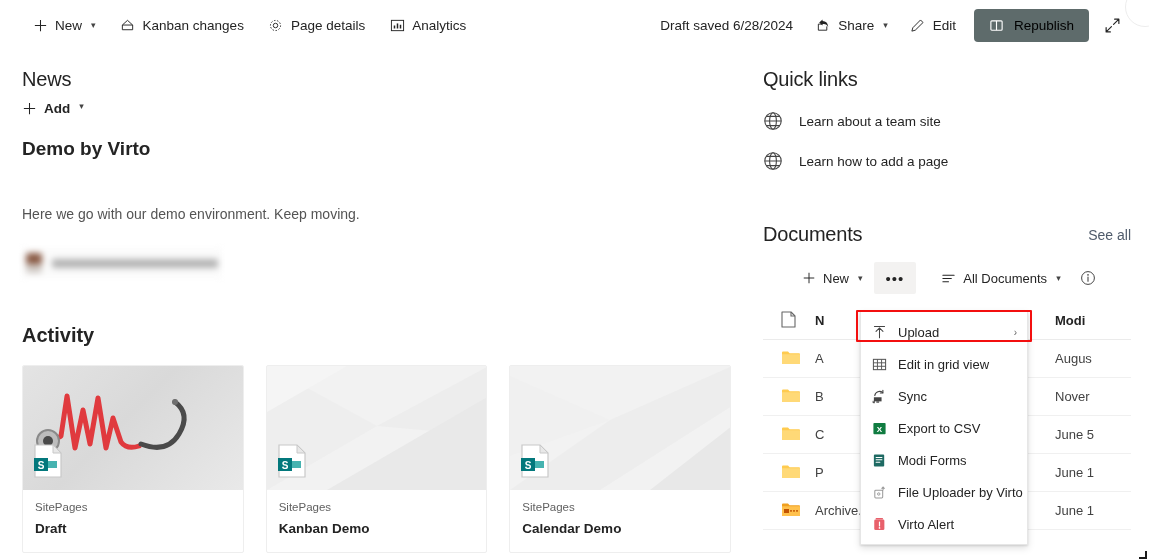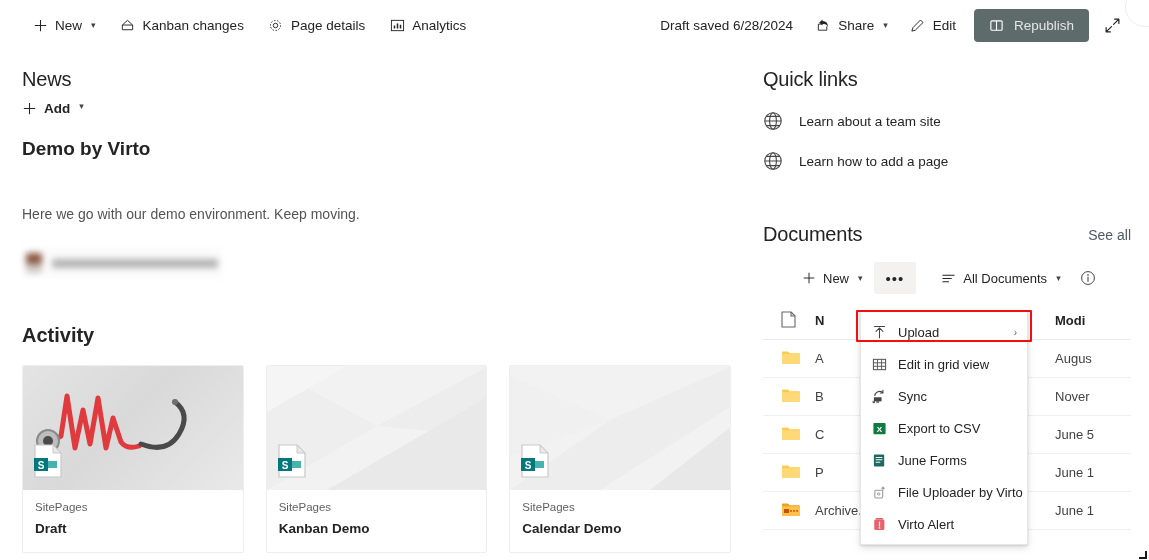--- a/index.html
+++ b/index.html
@@ -24,21 +24,21 @@
     display: flex; align-items: center; gap: 7px;
     height: 34px; padding: 0 10px;
     font-size: 13.5px; color: #242424;
     border-radius: 4px; cursor: pointer; white-space: nowrap;
   }
   .chev { font-size: 9px; color: #444; margin-left: 2px; }
   .draft-text { font-size: 13.5px; color: #242424; padding: 0 10px; white-space: nowrap; }
   .republish-btn {
     display: flex; align-items: center; gap: 9px;
     height: 33px; padding: 0 15px;
-    background: #5e6b6b; color: #e5e5e5;
+    background: #5e6b6b; color: #000000;
     font-size: 13.5px; border-radius: 4px; cursor: pointer;
     margin-left: 6px;
   }
   .expand-btn { display:flex; align-items:center; justify-content:center; width:30px; height:30px; cursor:pointer; margin-left: 6px;}
   .corner-circle {
     position: absolute; top: -13px; right: -16px;
     width: 40px; height: 40px; border-radius: 50%;
     background: #fff; border: 1px solid #ededed;
   }
 
@@ -484,21 +484,21 @@
       <span class="mi-label">Export to CSV</span>
     </div>
 
     <div class="mi">
       <span class="mi-icon">
         <svg width="15" height="15" viewBox="0 0 16 16">
             <rect x="2" y="1.6" width="11" height="12.8" rx="1" fill="#1e6a63"></rect>
             <path d="M4.4 4.8h6.2M4.4 7.3h6.2M4.4 9.8h4" stroke="#fff" stroke-width="1.1" stroke-linecap="round"></path>
           </svg>
       </span>
-      <span class="mi-label">June Forms</span>
+      <span class="mi-label">Modi Forms</span>
     </div>
 
     <div class="mi">
       <span class="mi-icon">
         <svg width="15" height="15" viewBox="0 0 16 16">
             <rect x="3" y="5.5" width="8.4" height="8.4" rx="1" stroke="#9a9a9a" stroke-width="1.1" fill="none"></rect>
             <circle cx="7.2" cy="9.6" r="1.3" stroke="#9a9a9a" stroke-width="1" fill="none"></circle>
             <path d="M11.8 5.2V2.4M10.5 3.6L11.8 2.2L13.1 3.6" stroke="#9a9a9a" stroke-width="1.1" fill="none" stroke-linecap="round"></path>
           </svg>
       </span>

